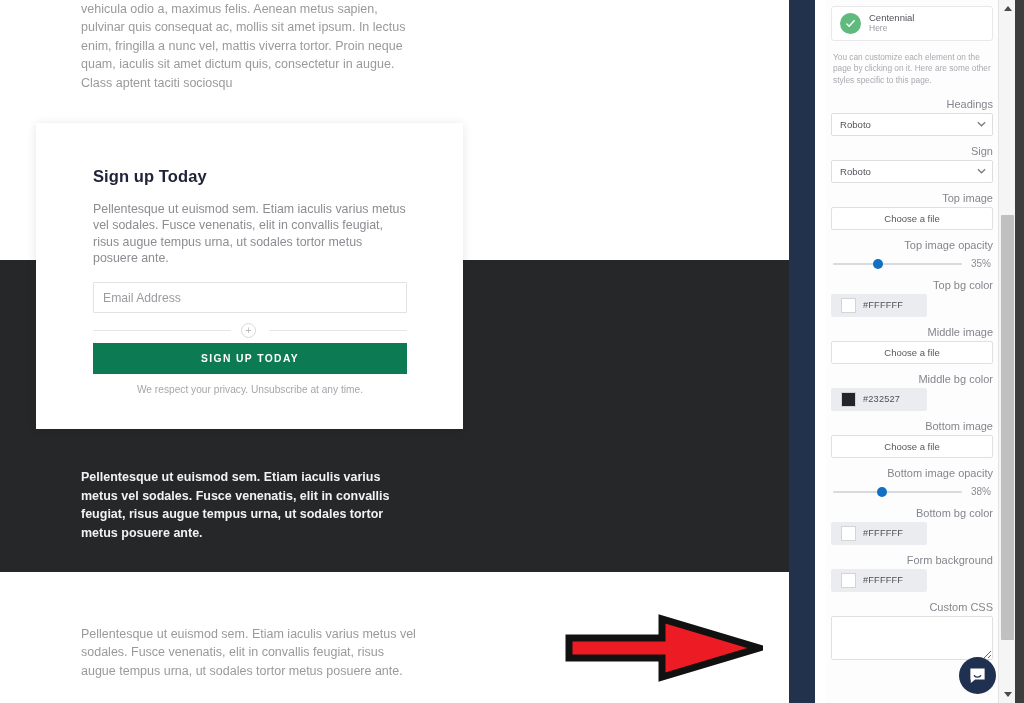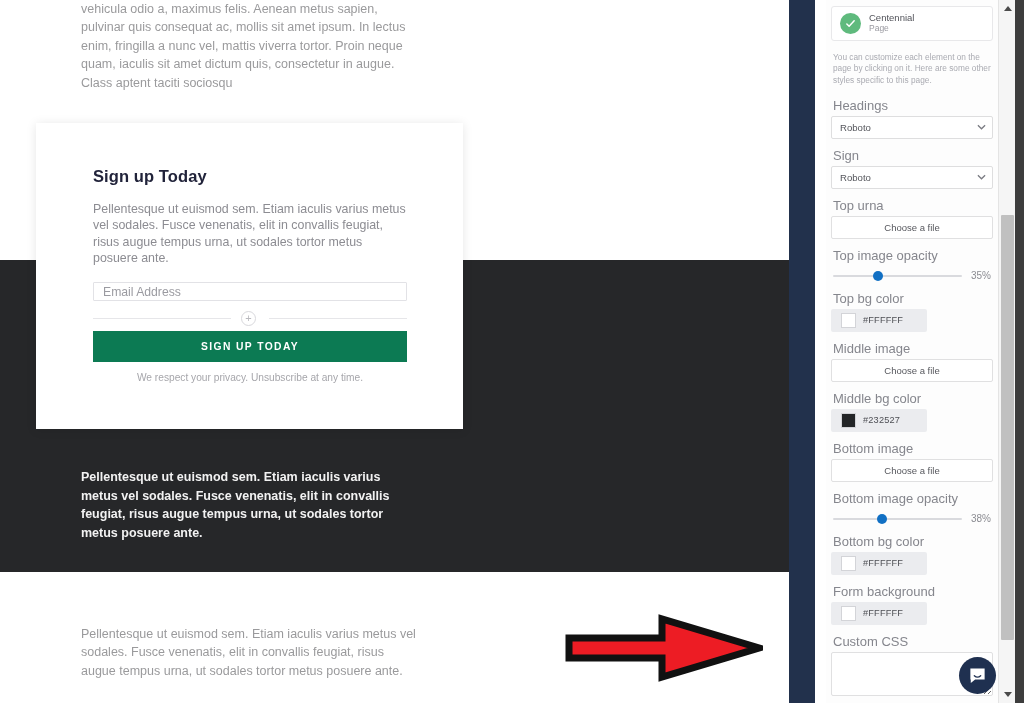--- a/index.html
+++ b/index.html
@@ -32,21 +32,21 @@
   }
   .signup-inner { position:absolute; left:57px; top:44px; width:314px; }
   .signup-title {
     font-size:16.5px; font-weight:bold; color:#21233a; letter-spacing:.1px;
     margin-bottom:15px;
   }
   .signup-sub {
     font-size:12.4px; line-height:16.3px; color:#8c8c92; margin-bottom:16px;
   }
   .email-input {
-    display:block; width:314px; height:19px; border:1px solid #e2e2e6;
+    display:block; width:314px; height:31px; border:1px solid #e2e2e6;
     background:#fff; font-size:12.2px; color:#9b9ba1; padding:0 9px;
     font-family:"Liberation Sans", sans-serif; outline:none; border-radius:1px;
   }
   .email-input::placeholder { color:#9b9ba1; }
 
   .plus-divider {
     position:relative; width:314px; height:26px; margin-top:4px;
   }
   .plus-divider .line {
     position:absolute; top:13px; height:1px; background:#e6e6e9;
@@ -106,21 +106,21 @@
   .chip-text { line-height:1.15; }
   .chip-title { font-size:9.5px; color:#52535a; }
   .chip-sub { font-size:8.5px; color:#9a9aa1; }
 
   .helper {
     font-size:8.3px; line-height:11.3px; color:#aaabb2; margin-bottom:12px;
     padding:0 2px;
   }
 
   .field { margin-bottom:9px; }
-  .field-label { font-size:13px; color:#85868d; margin-bottom:3px; padding-left:2px; }
+  .field-label { font-size:11px; color:#85868d; margin-bottom:3px; padding-left:2px;text-align:right; }
 
   .select-wrap { position:relative; }
   select.sb-select {
     -webkit-appearance:none; appearance:none;
     width:100%; height:23px; border:1px solid #dededf; background:#fff;
     font-size:9.6px; color:#55565c; padding:0 26px 0 8px; border-radius:2px;
     font-family:"Liberation Sans", sans-serif; outline:none;
   }
   .chev { position:absolute; right:7px; top:8px; pointer-events:none; }
 
@@ -210,21 +210,21 @@
     <div class="sb-inner">
 
       <div class="page-chip">
         <span class="chip-check">
           <svg width="11" height="11" viewBox="0 0 24 24" fill="none" stroke="#ffffff" stroke-width="3.2" stroke-linecap="round" stroke-linejoin="round">
               <polyline points="4,13 9,18 20,6"></polyline>
             </svg>
         </span>
         <span class="chip-text">
           <span class="chip-title" style="display:block">Centennial</span>
-          <span class="chip-sub" style="display:block">Page</span>
+          <span class="chip-sub" style="display:block">Here</span>
         </span>
       </div>
 
       <div class="helper">You can customize each element on the page by clicking on it. Here are some other styles specific to this page.</div>
 
       <div class="field">
         <div class="field-label">Headings</div>
         <div class="select-wrap">
           <select class="sb-select">
             <option>Roboto</option>
@@ -241,21 +241,21 @@
           <select class="sb-select">
             <option>Roboto</option>
           </select>
           <svg class="chev" width="9" height="6" viewBox="0 0 10 6" fill="none" stroke="#7a7b82" stroke-width="1.4">
               <polyline points="1,1 5,5 9,1"></polyline>
             </svg>
         </div>
       </div>
 
       <div class="field">
-        <div class="field-label">Top urna</div>
+        <div class="field-label">Top image</div>
         <button class="file-btn">Choose a file</button>
       </div>
 
       <div class="field">
         <div class="field-label">Top image opacity</div>
         <div class="slider-row">
           <div class="slider-track">
             <div class="rail"></div>
             <div class="knob" style="left:35%"></div>
           </div>

